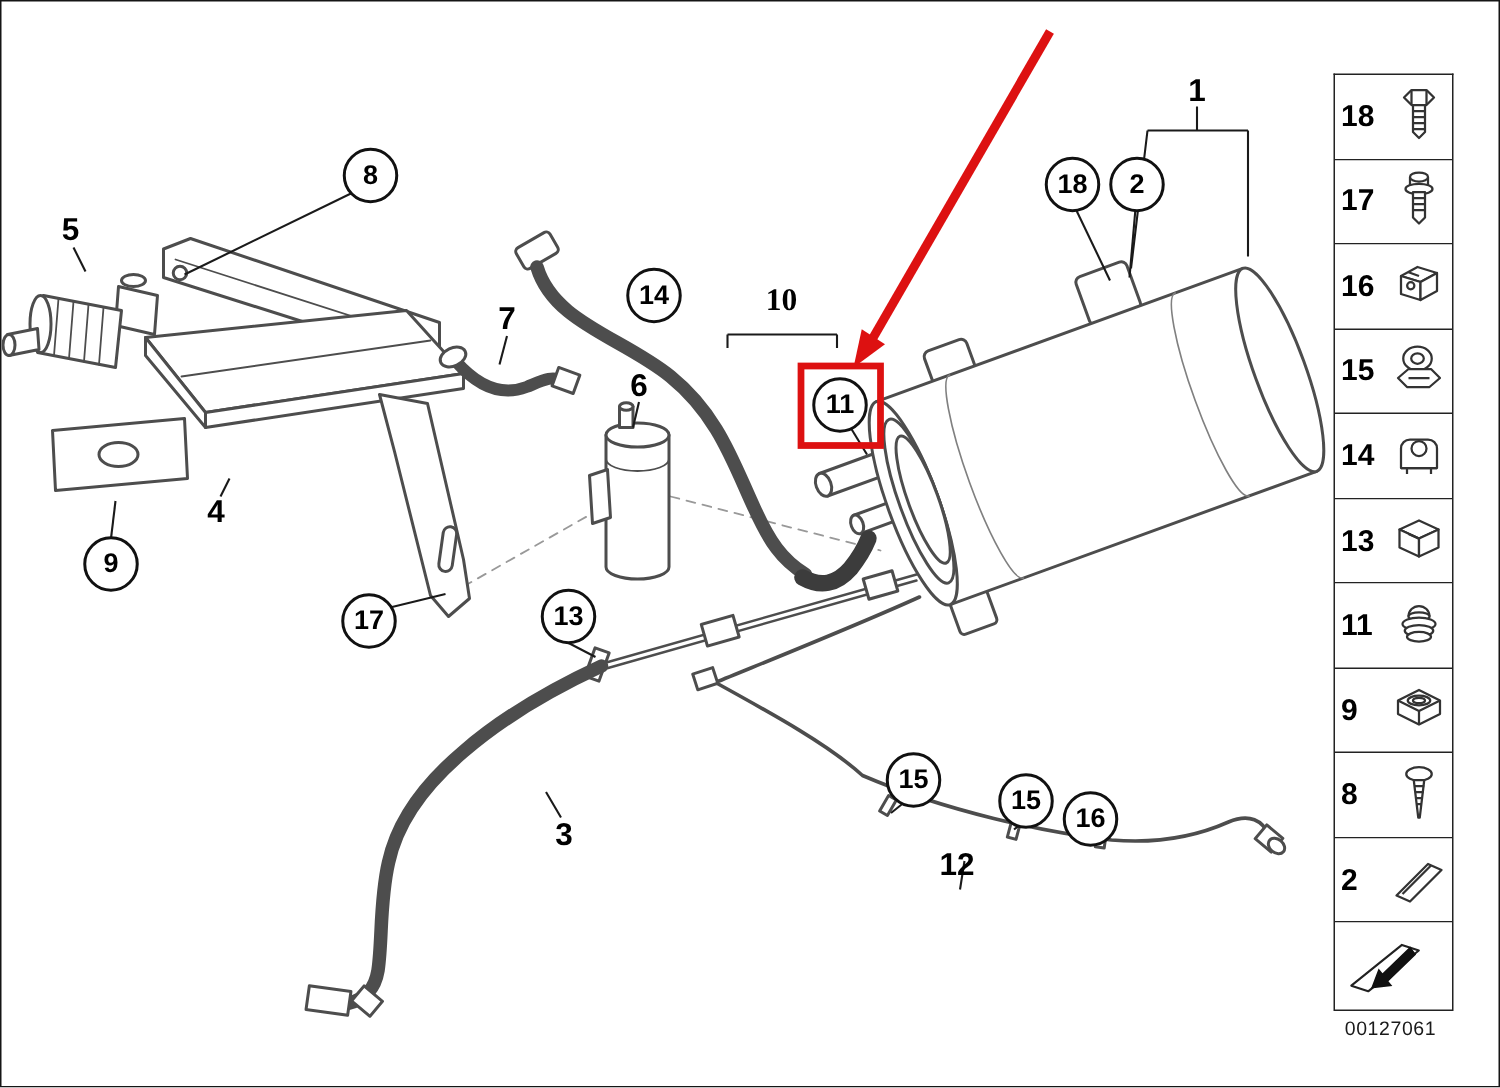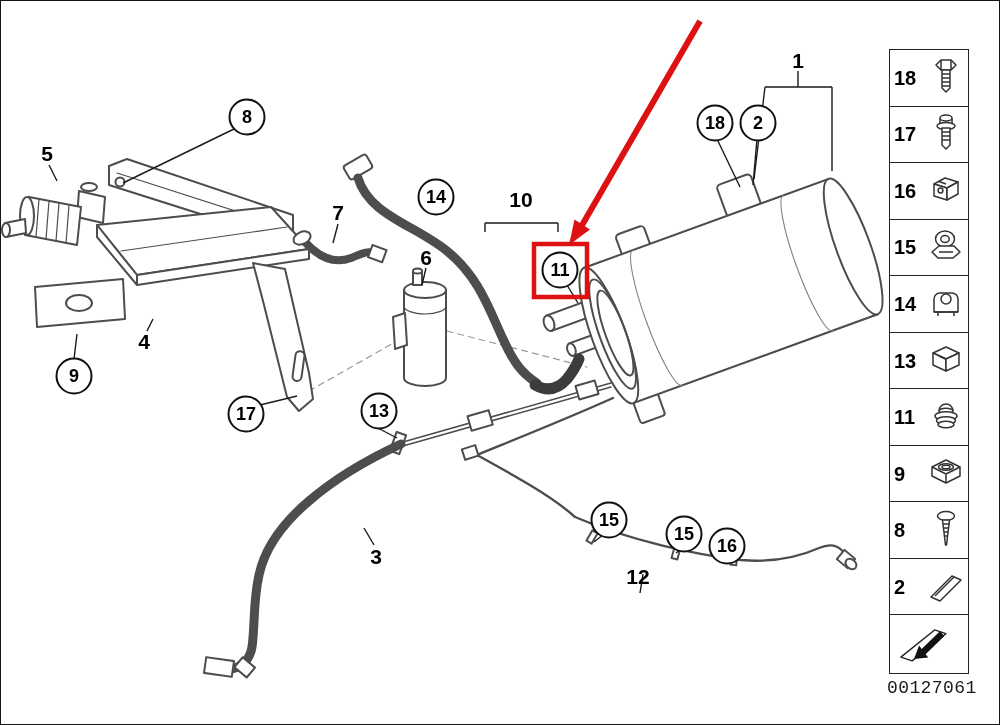--- a/index.html
+++ b/index.html
@@ -15,21 +15,21 @@
   #legend{position:absolute;left:888px;top:48px;width:78px;height:624px;background:#fff;
           border:1.7px solid #222;border-bottom:none;display:flex;flex-direction:column;}
   .legend-row{flex:1;display:flex;align-items:center;justify-content:space-between;
           padding:1px 2px 1px 4px;border-bottom:1.7px solid #222;min-height:0;background:#fff;}
   .legend-num{font-size:20px;font-weight:bold;line-height:1;}
   .legend-icon{display:flex;align-items:center;justify-content:center;}
   .legend-icon svg{width:40px;height:46px;display:block;}
   .legend-row.footer{justify-content:center;padding:2px;}
   .legend-row.footer .legend-icon svg{width:60px;height:42px;}
   #image-number{position:absolute;left:886px;top:677px;width:80px;text-align:center;
-          font-size:18px;letter-spacing:.4px;color:#1a1a1a;font-family:Liberation Mono, monospace;}
+          font-size:13px;letter-spacing:.4px;color:#1a1a1a;}
 </style>
 </head>
 <body>
 
 <div id="stage">
 
   <svg id="art" width="1000" height="725" viewBox="0 0 1000 725" xmlns="http://www.w3.org/2000/svg">
     <g fill="none" stroke="#4d4d4d" stroke-width="2" stroke-linejoin="round" stroke-linecap="round">
 
       <g stroke="#999" stroke-width="1.2" stroke-dasharray="6 5">
@@ -150,21 +150,21 @@
       <polygon points="568,244 573.5,218.5 589,228.5" style="fill:var(--annot,#dd1111)"></polygon>
       <rect x="533" y="243" width="53" height="53" style="stroke:var(--annot,#dd1111)" fill="none" stroke-width="4.5"></rect>
     </g>
   </svg>
 
   <div id="callout-layer">
       <div class="callout circled" style="left: 246px; top: 116px;">8</div>
       <div class="callout plain" style="left: 46px; top: 153px;">5</div>
       <div class="callout plain" style="left: 337px; top: 212px;">7</div>
       <div class="callout circled" style="left: 435px; top: 196px;">14</div>
-      <div class="callout plain" style="left: 520px; top: 199px;">10</div>
+      <div class="callout plain" style="left: 520px; top: 199px; font-family: Liberation Serif, serif;">10</div>
       <div class="callout circled" style="left: 559px; top: 269px;">11</div>
       <div class="callout circled" style="left: 714px; top: 122px;">18</div>
       <div class="callout circled" style="left: 757px; top: 122px;">2</div>
       <div class="callout plain" style="left: 797px; top: 60px;">1</div>
       <div class="callout plain" style="left: 425px; top: 257px;">6</div>
       <div class="callout plain" style="left: 143px; top: 341px;">4</div>
       <div class="callout circled" style="left: 73px; top: 375px;">9</div>
       <div class="callout circled" style="left: 245px; top: 413px;">17</div>
       <div class="callout circled" style="left: 378px; top: 410px;">13</div>
       <div class="callout plain" style="left: 375px; top: 556px;">3</div>

